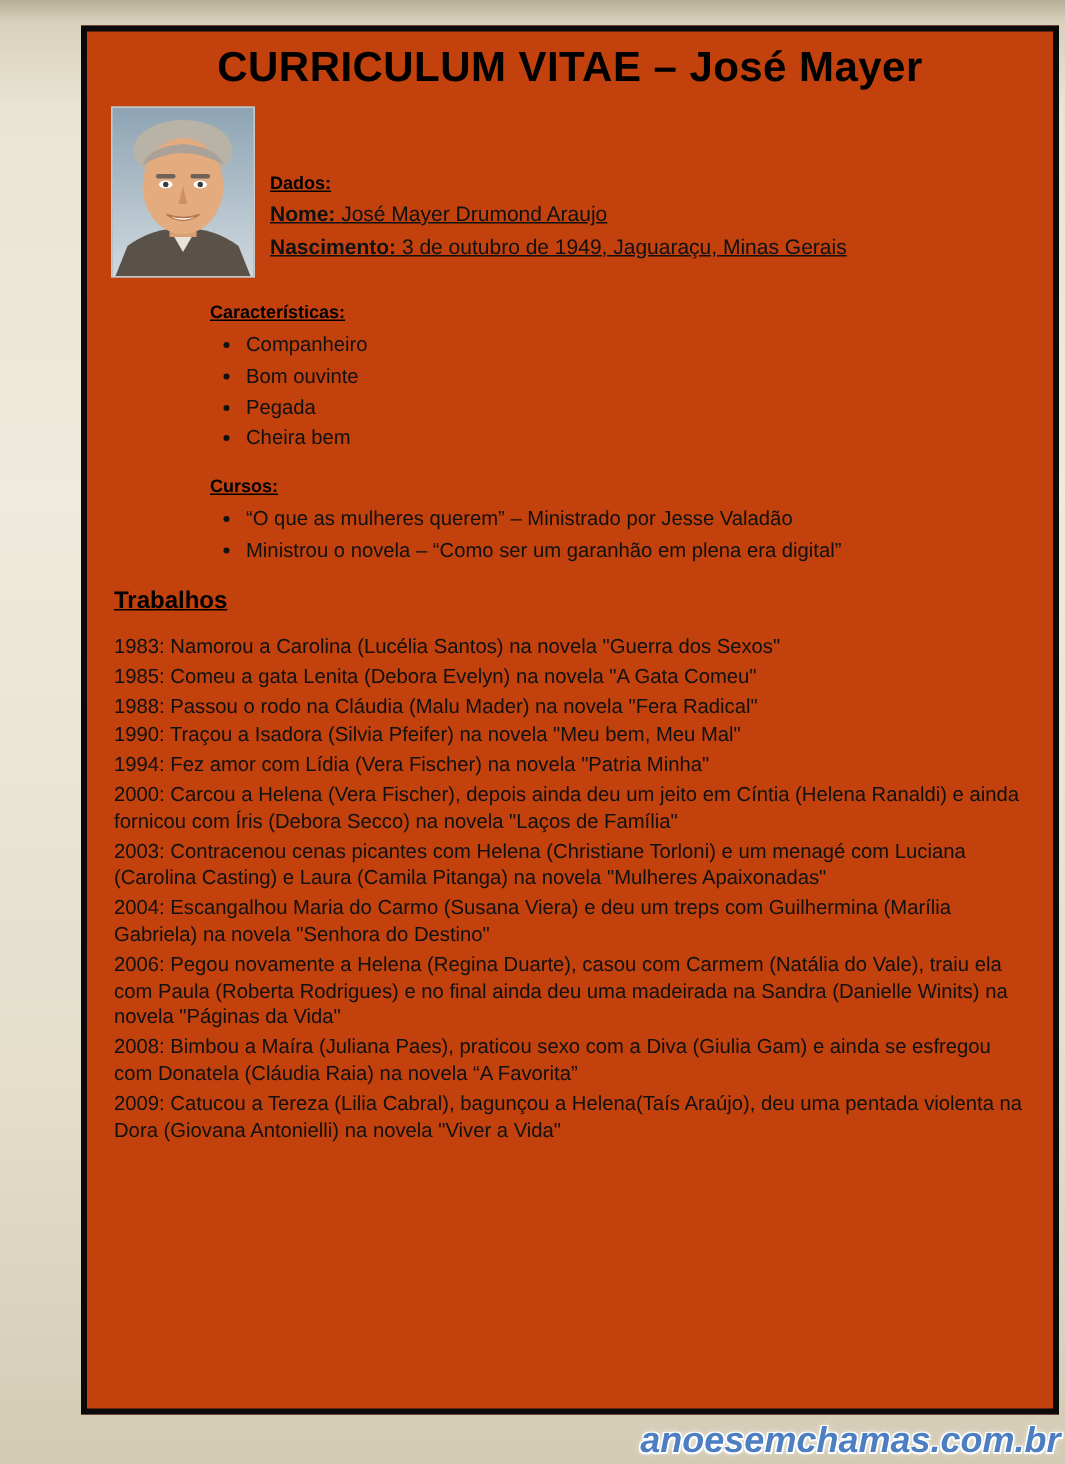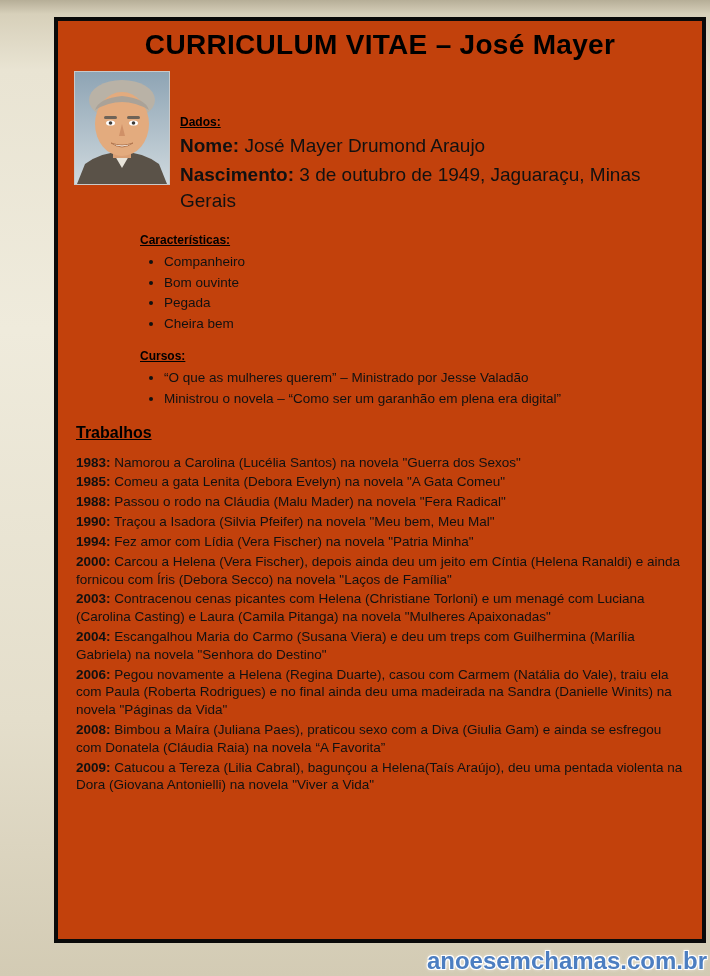--- a/index.html
+++ b/index.html
@@ -22,33 +22,34 @@
   .photo{
     width:94px;height:112px;flex:0 0 auto;border:1px solid #c9c9c9;
     overflow:hidden;background:#9fb2be;
   }
   .photo svg{display:block;}
   .dados-block{margin-left:10px;padding-top:44px;}
   h2.sec{
     margin:0 0 4px 0;font-size:12px;font-weight:bold;
     text-decoration:underline;color:#000;
   }
-  .data-line{margin:2px 0;font-size:19px;line-height:1.4;}
+  .data-line{margin:2px 0;font-size:14px;line-height:1.4;text-decoration:underline;}
   .b{font-weight:bold;}
   section.indented{margin-left:66px;margin-top:16px;}
   ul.dotlist{margin:6px 0 0 4px;padding-left:20px;list-style:disc;}
   ul.dotlist li{font-size:13.5px;line-height:1.32;margin-bottom:3px;}
   section.trabalhos{margin-top:16px;margin-left:2px;}
   section.trabalhos h2.sec{font-size:16px;margin-bottom:12px;}
   .entry{margin:0 0 2px 0;font-size:13.5px;line-height:1.32;}
-  .year{font-weight:bold;}
+  .year{font-weight:normal;}
   .watermark{
     position:absolute;right:3px;bottom:1px;
     font-size:24px;font-weight:bold;color:#4c7ec1;letter-spacing:0px;
     text-shadow:-1px -1px 0 #fff,1px -1px 0 #fff,-1px 1px 0 #fff,1px 1px 0 #fff,0 0 4px #fff;
+    font-style:italic;
   }
 </style>
 </head>
 <body>
 
 <div class="frame">
 
   <h1 class="title">CURRICULUM VITAE – José Mayer</h1>
 
   <div class="dados-row">

